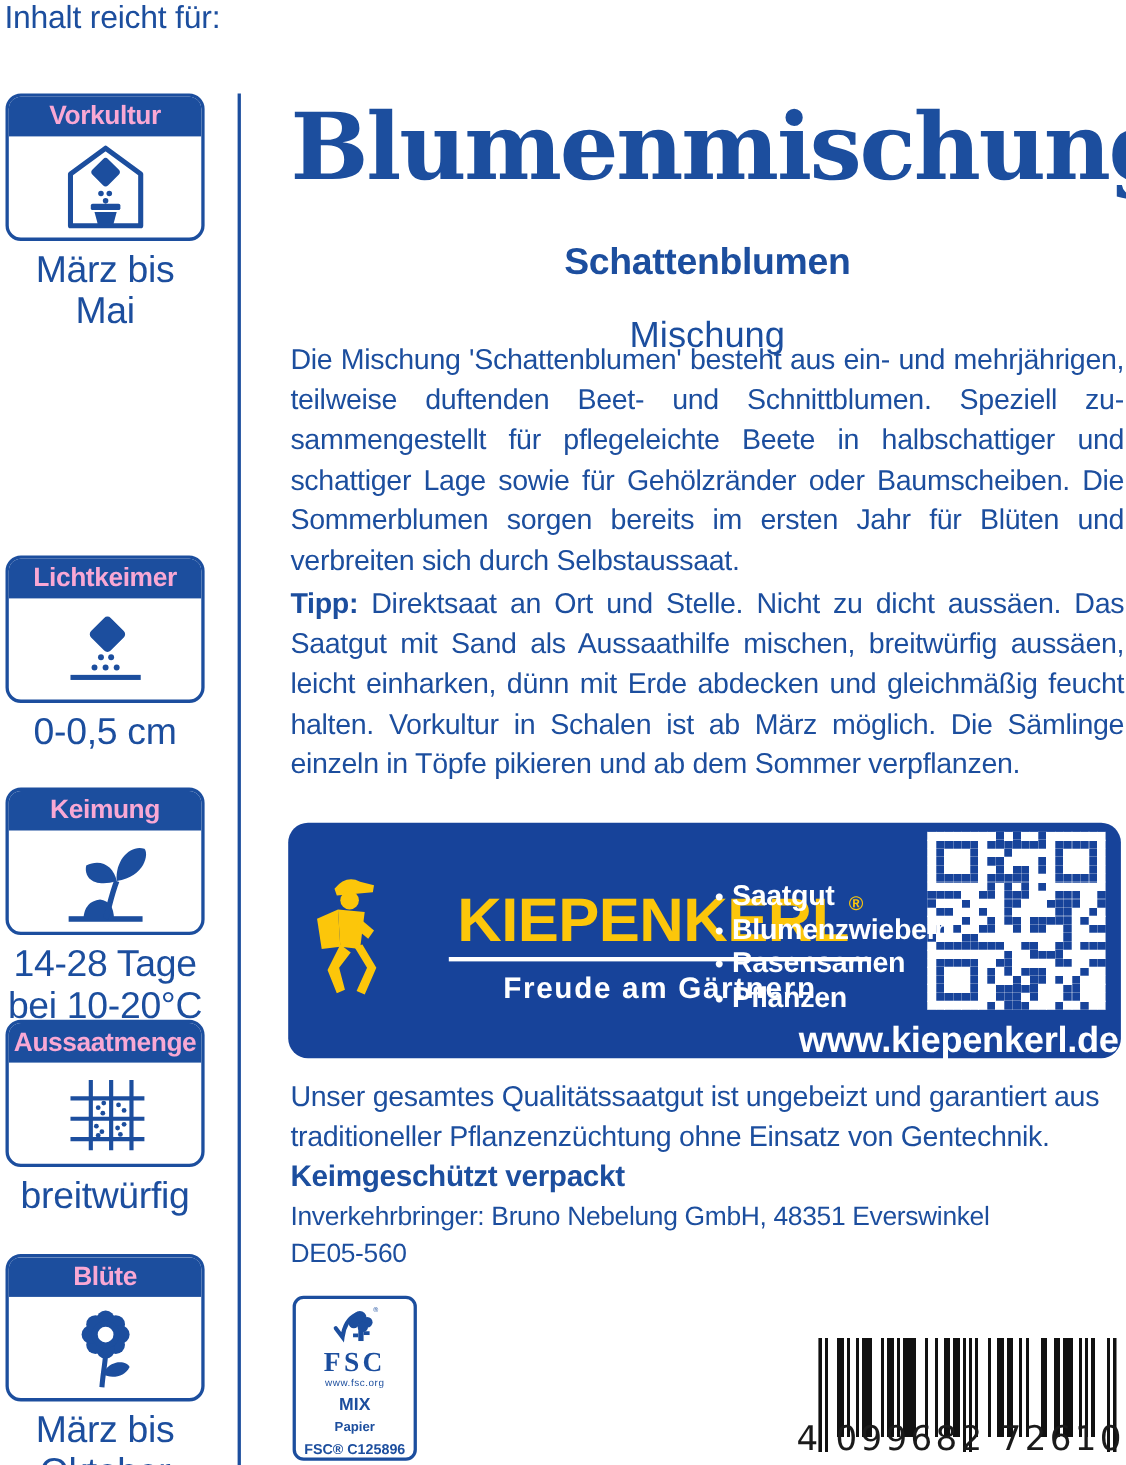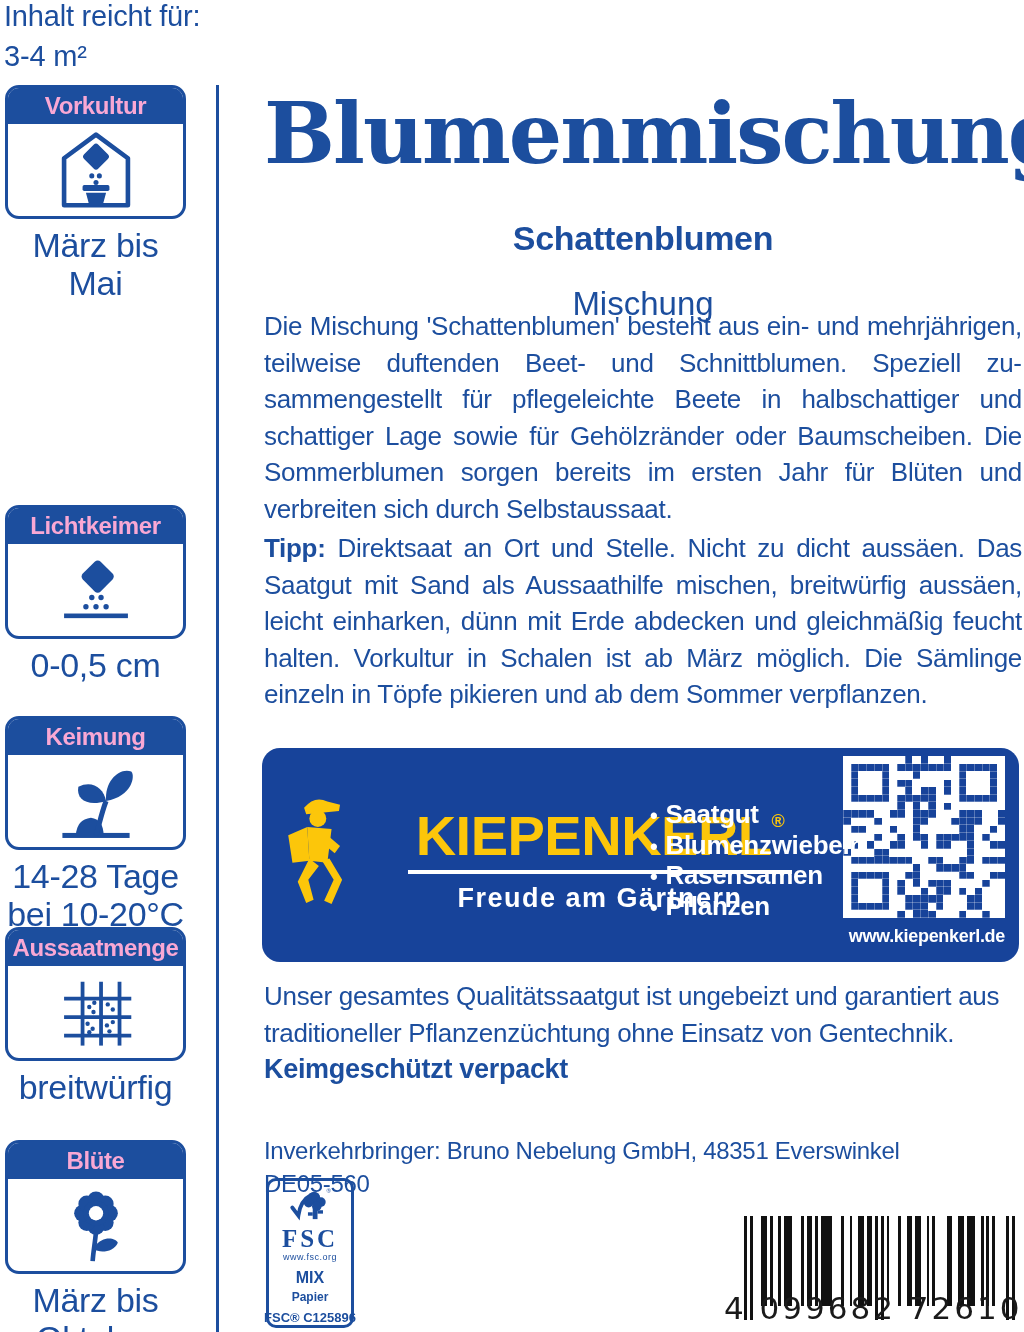--- a/index.html
+++ b/index.html
@@ -44,27 +44,27 @@
   .brand-name{color:var(--yellow);font-size:56px;font-weight:bold;letter-spacing:-.5px;line-height:1;white-space:nowrap;}
   .brand-name sup{font-size:18px;vertical-align:28px;}
   .brand-underline{margin-top:6px;height:4px;background:#fff;width:100%;}
   .brand-tagline{margin-top:9px;color:#ffffff;font-size:27px;font-weight:bold;letter-spacing:1.5px;}
   .brand-products{position:absolute;left:388px;top:52px;list-style:none;}
   .brand-products li{color:#fff;font-size:26px;font-weight:bold;line-height:28.5px;letter-spacing:-.3px;}
   .brand-products .dot{font-size:22px;margin-right:8px;}
   .qr{position:absolute;left:581px;top:8px;width:162px;height:162px;
       background-image:repeating-linear-gradient(0deg,rgba(255,255,255,.28) 0 1px,transparent 1px 7.71px),
                        repeating-linear-gradient(90deg,rgba(255,255,255,.28) 0 1px,transparent 1px 7.71px);}
-  .website{position:absolute;left:440px;top:178px;width:303px;text-align:right;color:#fff;font-size:18px;font-weight:bold;letter-spacing:-.3px;}
+  .website{position:absolute;left:452px;top:178px;width:303px;text-align:right;color:#fff;font-size:33px;font-weight:bold;letter-spacing:-.3px;}
   
   .quality{position:absolute;top:978px;width:100%;font-size:26px;line-height:36.5px;letter-spacing:-.3px;}
   .packed{font-weight:bold;font-size:27px;}
-  .distributor{position:absolute;top:1090px;width:100%;font-size:24px;line-height:33px;letter-spacing:-.3px;margin-top:44px;}
-  
-  .fsc-box{position:absolute;left:2px;top:1178px;width:88px;height:150px;border:3px solid var(--blue);border-radius:10px;
+  .distributor{position:absolute;top:1090px;width:100%;font-size:24px;line-height:33px;letter-spacing:-.3px;}
+  
+  .fsc-box{position:absolute;left:2px;top:1178px;width:113px;height:150px;border:3px solid var(--blue);border-radius:10px;
            display:flex;flex-direction:column;align-items:center;padding-top:6px;color:var(--blue);}
   .fsc-box svg{width:58px;height:52px;}
   .fsc-name{font-family:"Liberation Serif",serif;font-weight:bold;font-size:25px;letter-spacing:3px;line-height:1;margin-top:-2px;}
   .fsc-url{font-size:9px;letter-spacing:.5px;margin-top:1px;}
   .fsc-mix{font-size:16px;font-weight:bold;margin-top:7px;}
   .fsc-papier{font-size:12px;font-weight:bold;margin-top:3px;}
   .fsc-license{font-size:13px;font-weight:bold;margin-top:6px;white-space:nowrap;}
   
   .barcode{position:absolute;left:466px;top:1202px;width:292px;height:130px;color:#000;}
   .bars{position:absolute;left:14px;top:14px;width:271px;height:104px;}
@@ -72,21 +72,20 @@
   .icon-fill{fill:var(--blue);}
   .icon-stroke{stroke:var(--blue);fill:none;}
 </style>
 </head>
 <body>
 
 <div class="page">
 
   <div class="intro">
     <div>Inhalt reicht für:</div>
-    <div>3-4 m²</div>
   </div>
 
   <div class="vline"></div>
 
   <div class="info-item" style="top:85px">
     <div class="info-box">
       <div class="info-header">Vorkultur</div>
       <div class="info-icon">
         <svg viewBox="0 0 100 100">
           <path class="icon-stroke" d="M12 92 V36 L50 8 L88 36 V92 Z" stroke-width="5.5" stroke-linejoin="round"></path>

